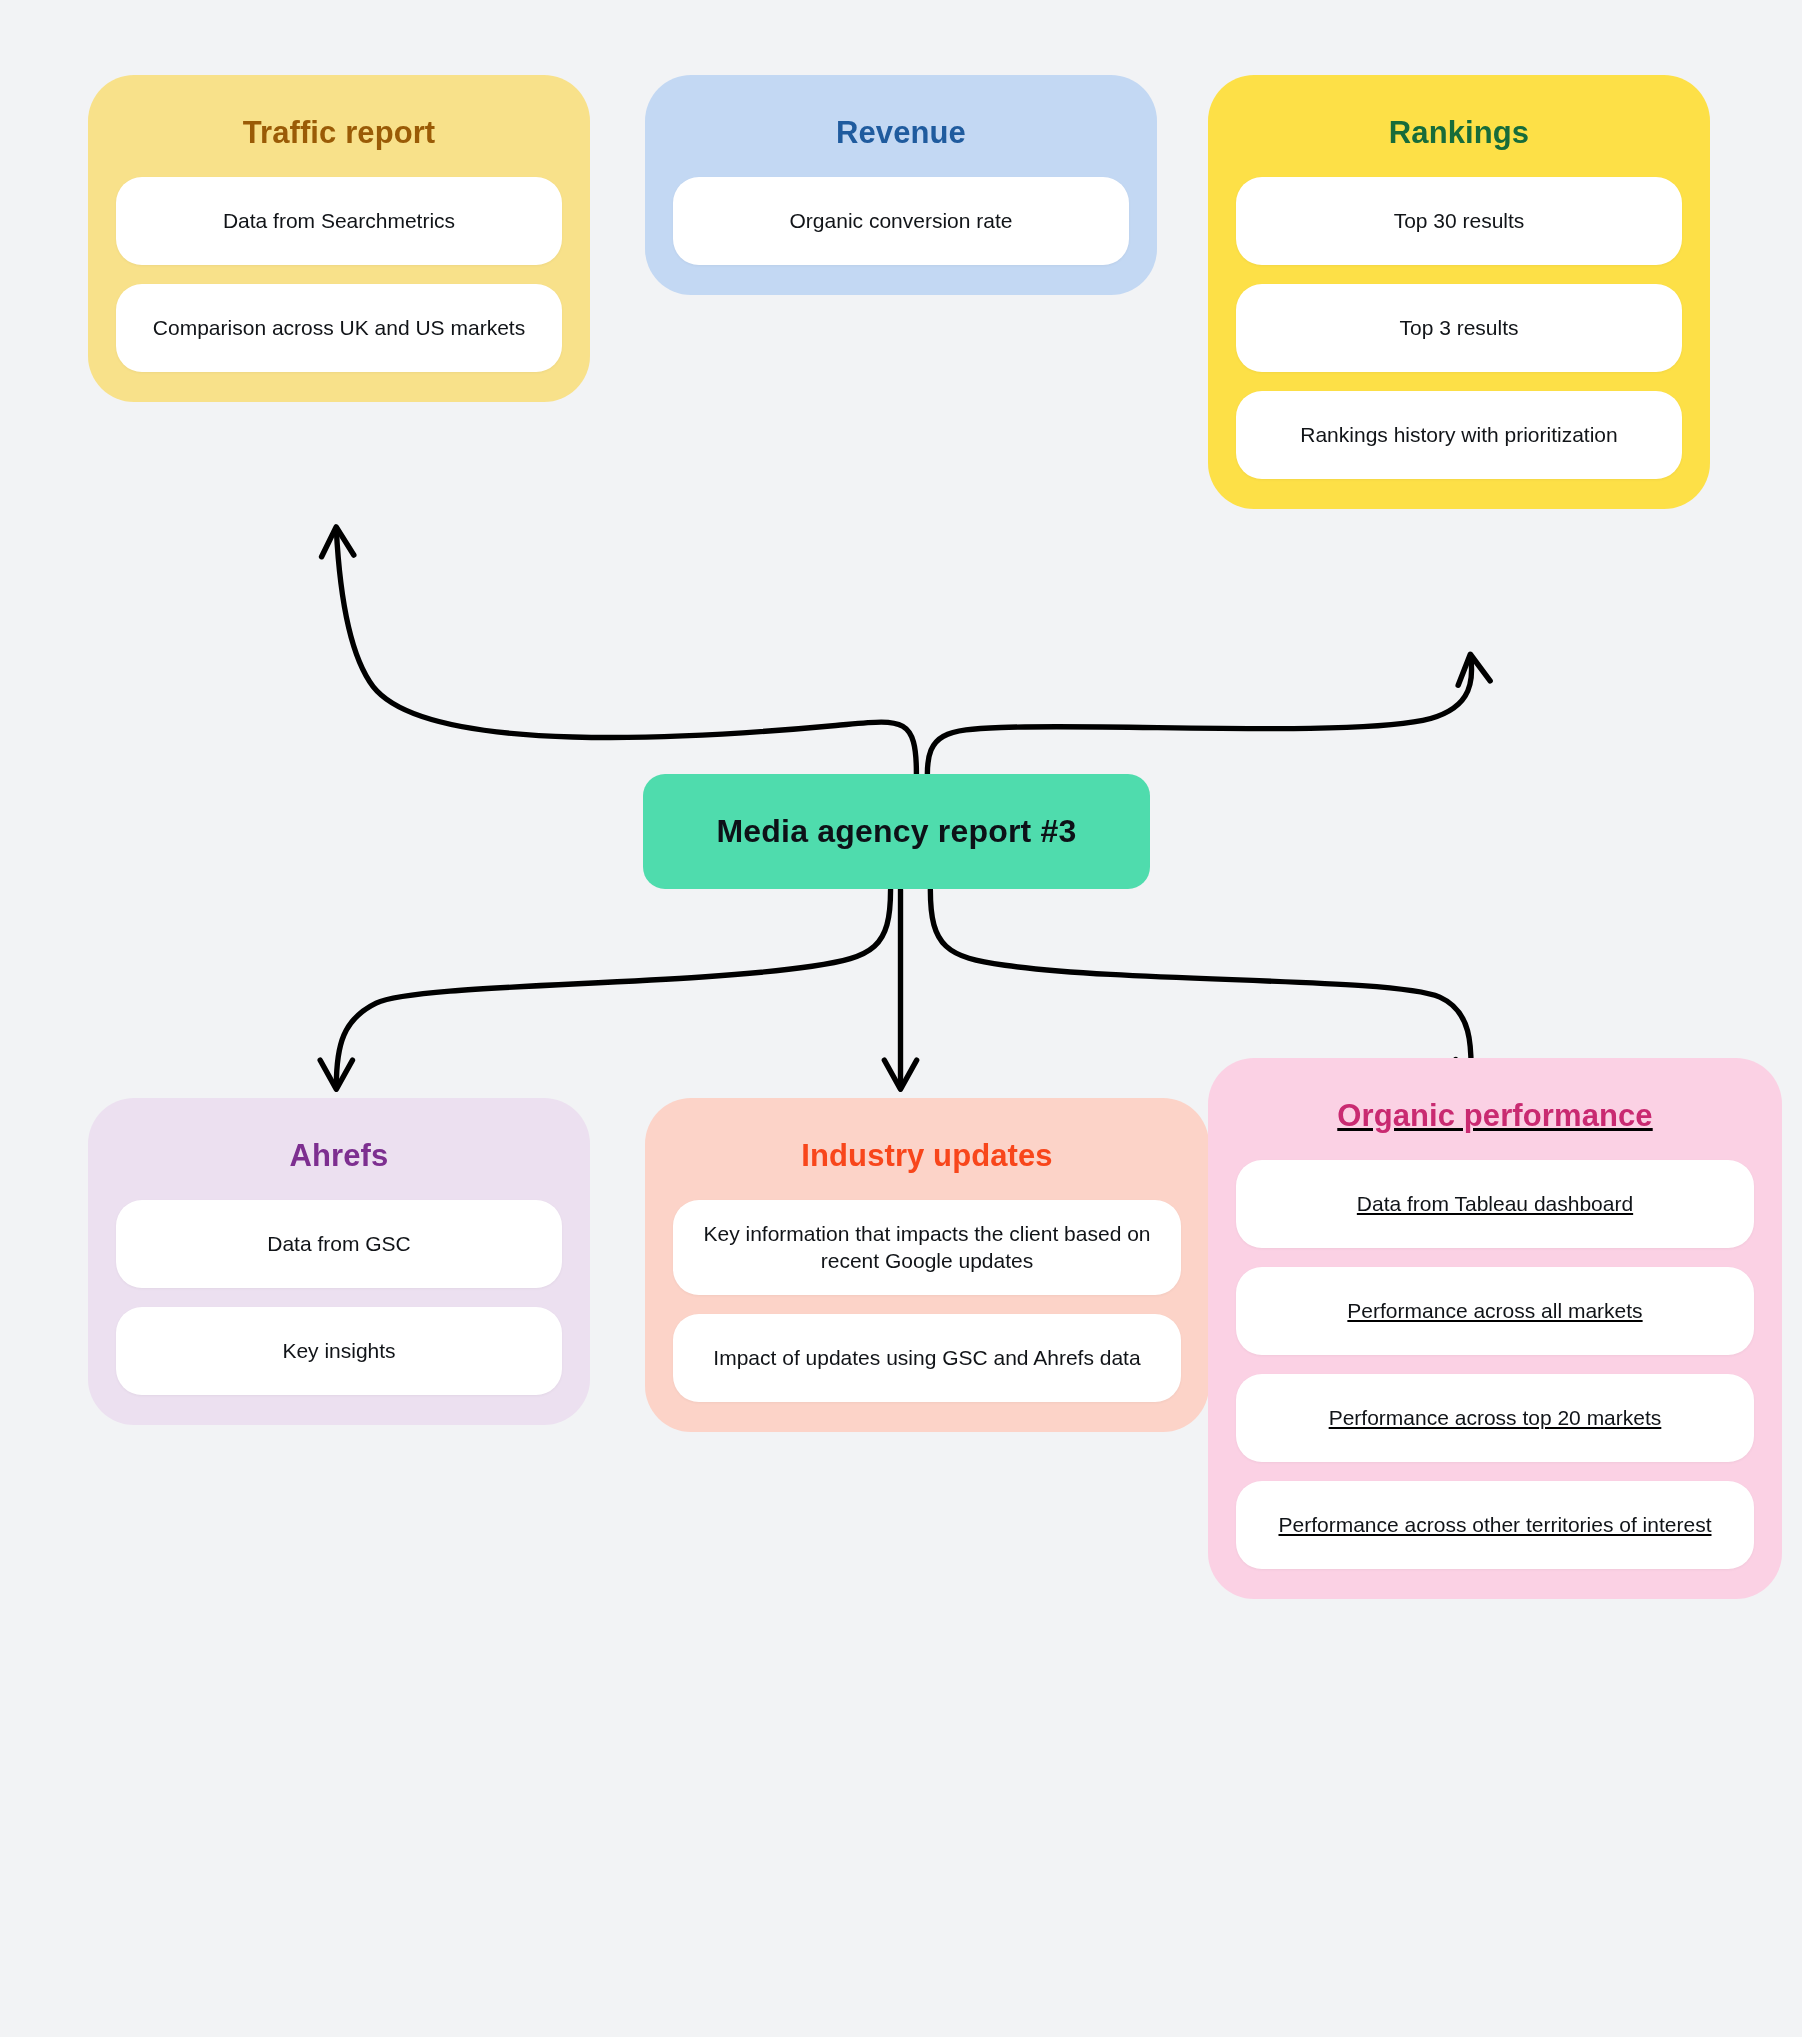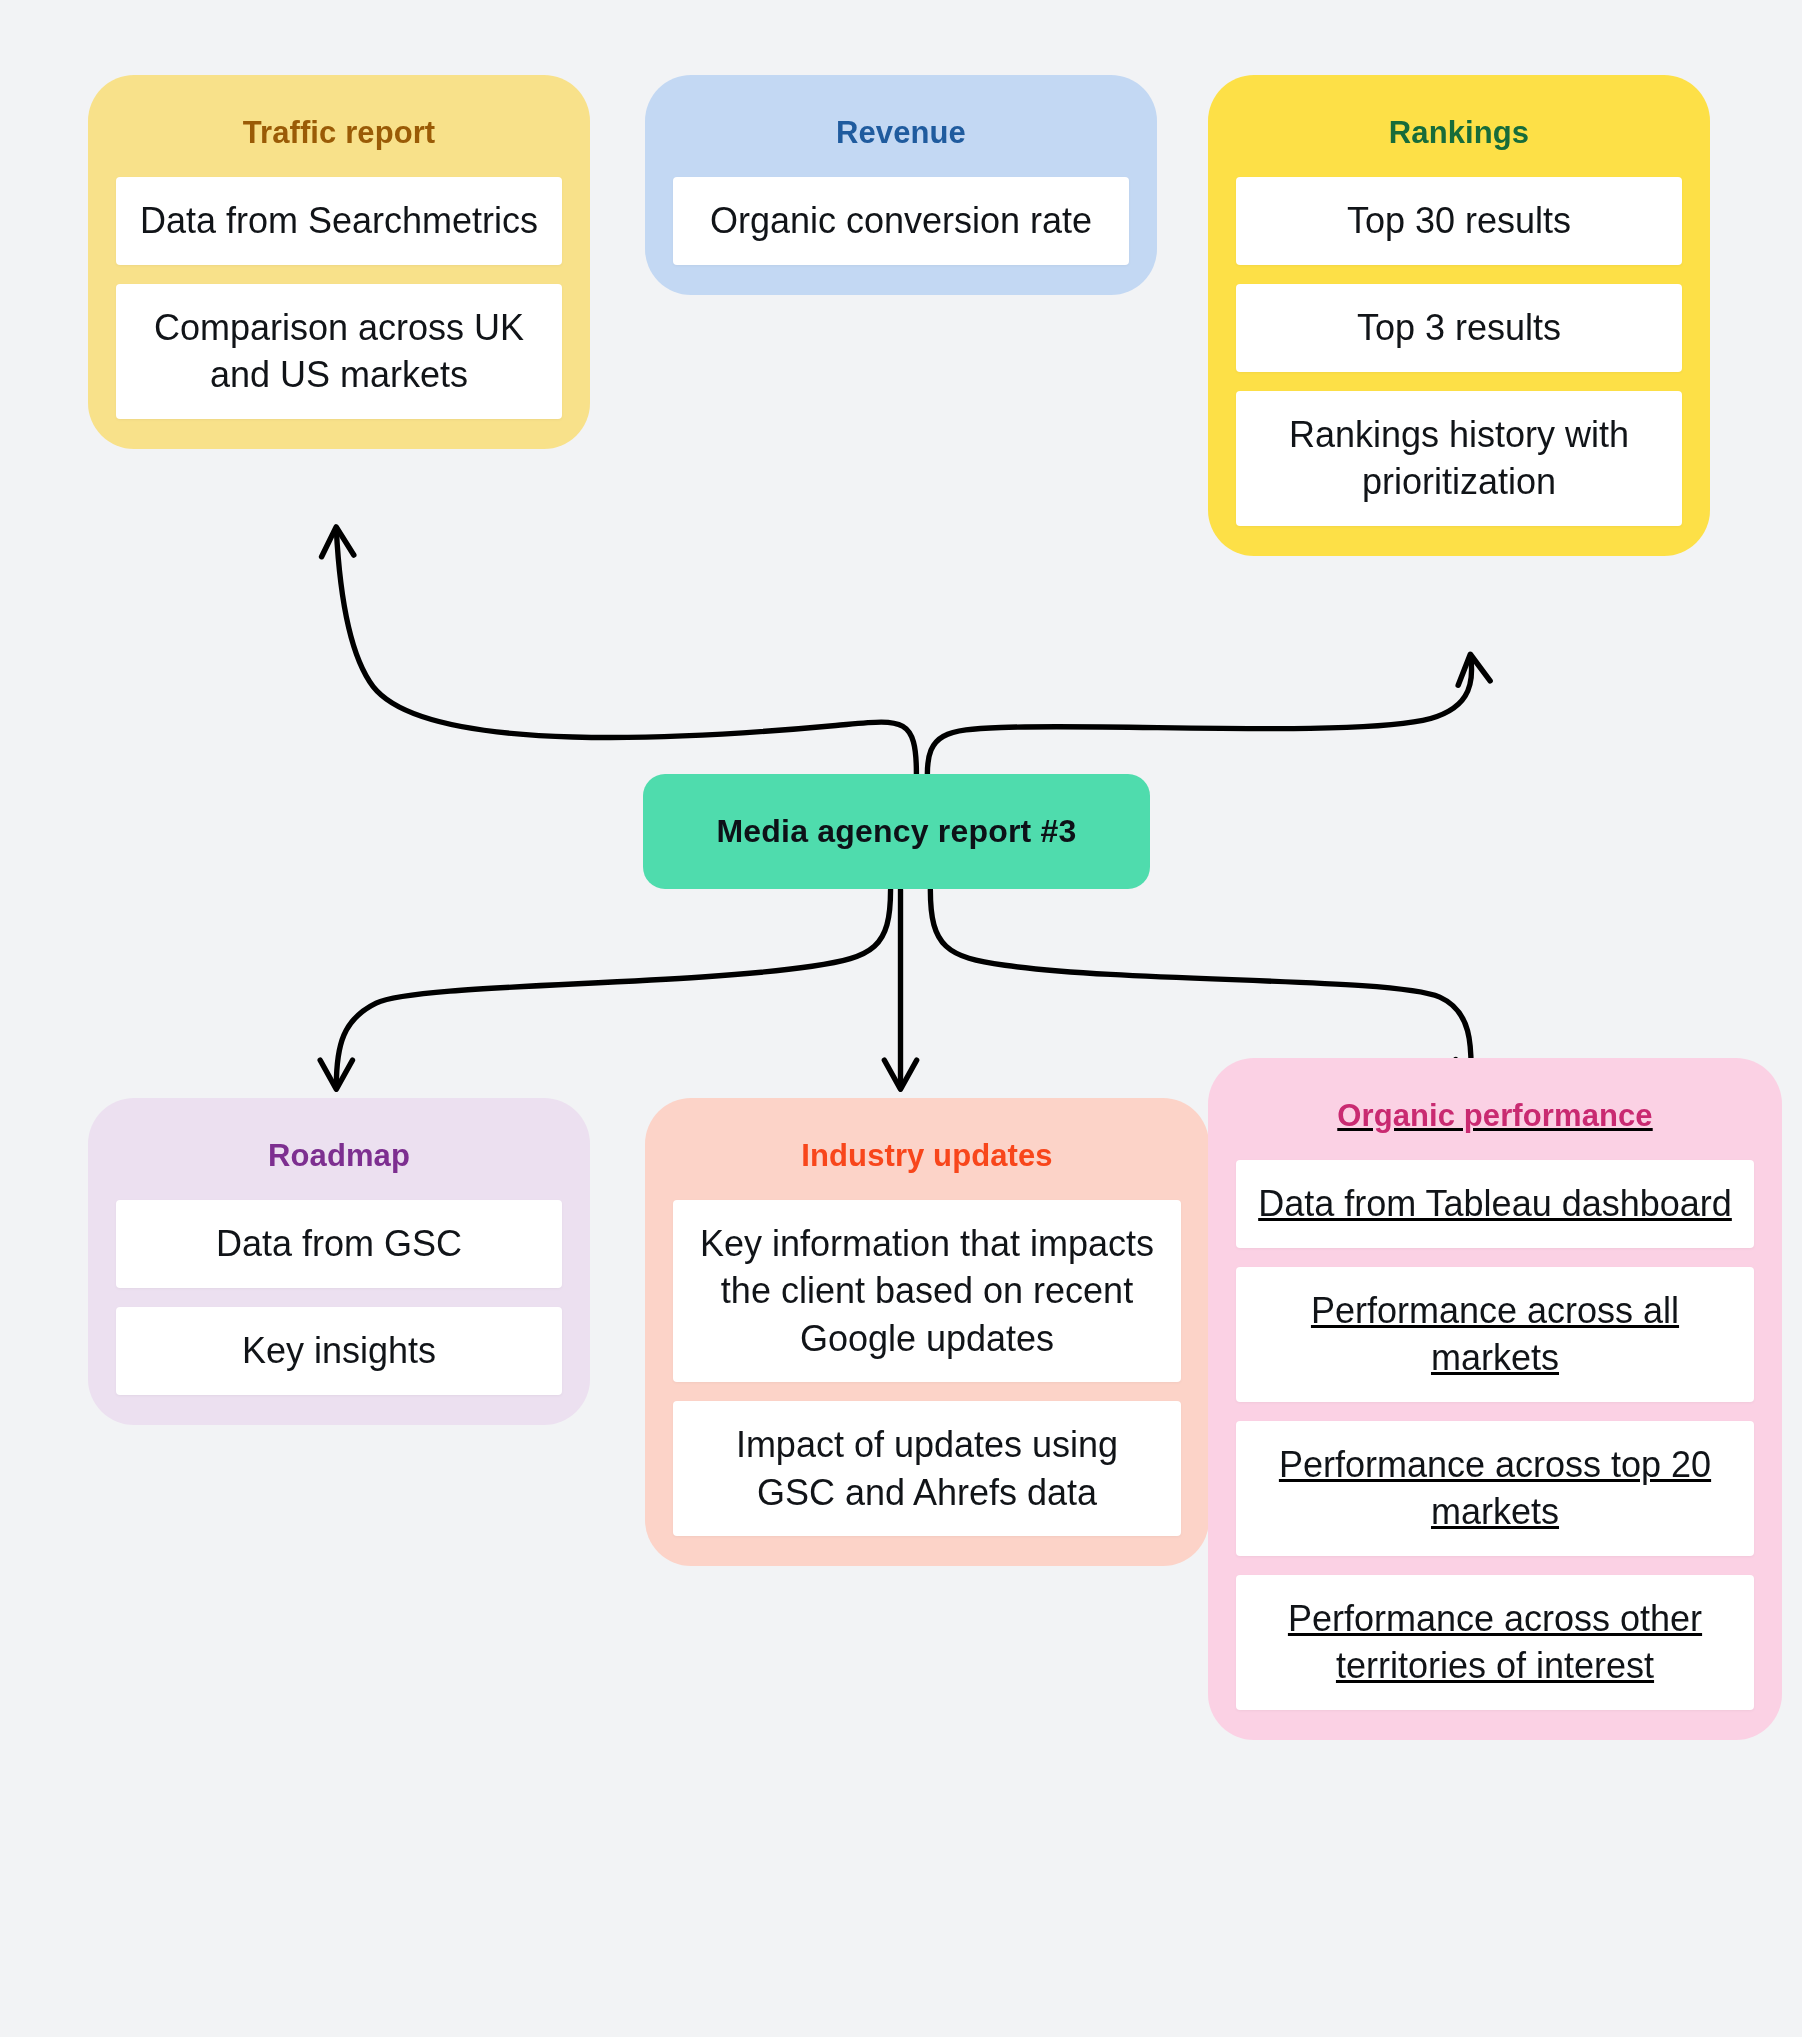--- a/index.html
+++ b/index.html
@@ -49,29 +49,29 @@
     margin: 10px 0 26px 0;
     white-space: nowrap;
   }
   .items {
     display: flex;
     flex-direction: column;
     gap: 19px;
   }
   .item {
     background: #ffffff;
-    border-radius: 4px;
+    border-radius: 26px;
     min-height: 88px;
     display: flex;
     align-items: center;
     justify-content: center;
     text-align: center;
     padding: 20px 22px;
     box-sizing: border-box;
-    font-size: 36px;
+    font-size: 21px;
     line-height: 1.32;
     color: #111418;
     box-shadow: 0 1px 3px rgba(0,0,0,0.045);
   }
 
   
   .center-node {
     position: absolute;
     z-index: 3;
     background: #4fdcad;
@@ -138,21 +138,21 @@
     <div class="items">
       <div class="item">Top 30 results</div>
       <div class="item">Top 3 results</div>
       <div class="item">Rankings history with prioritization</div>
     </div>
   </div>
 
   <div class="center-node" id="node-center" style="background: rgb(79, 220, 173); color: rgb(13, 17, 23);">Media agency report #3</div>
 
   <div class="group" id="g-roadmap" style="background: rgb(236, 224, 240);">
-    <div class="group-title" style="color: rgb(125, 47, 144);">Roadmap</div>
+    <div class="group-title" style="color: rgb(125, 47, 144);">Ahrefs</div>
     <div class="items">
       <div class="item">Data from GSC</div>
       <div class="item">Key insights</div>
     </div>
   </div>
 
   <div class="group" id="g-industry" style="background: rgb(252, 211, 200);">
     <div class="group-title" style="color: rgb(248, 70, 27);">Industry updates</div>
     <div class="items">
       <div class="item">Key information that impacts the client based on recent Google updates</div>

